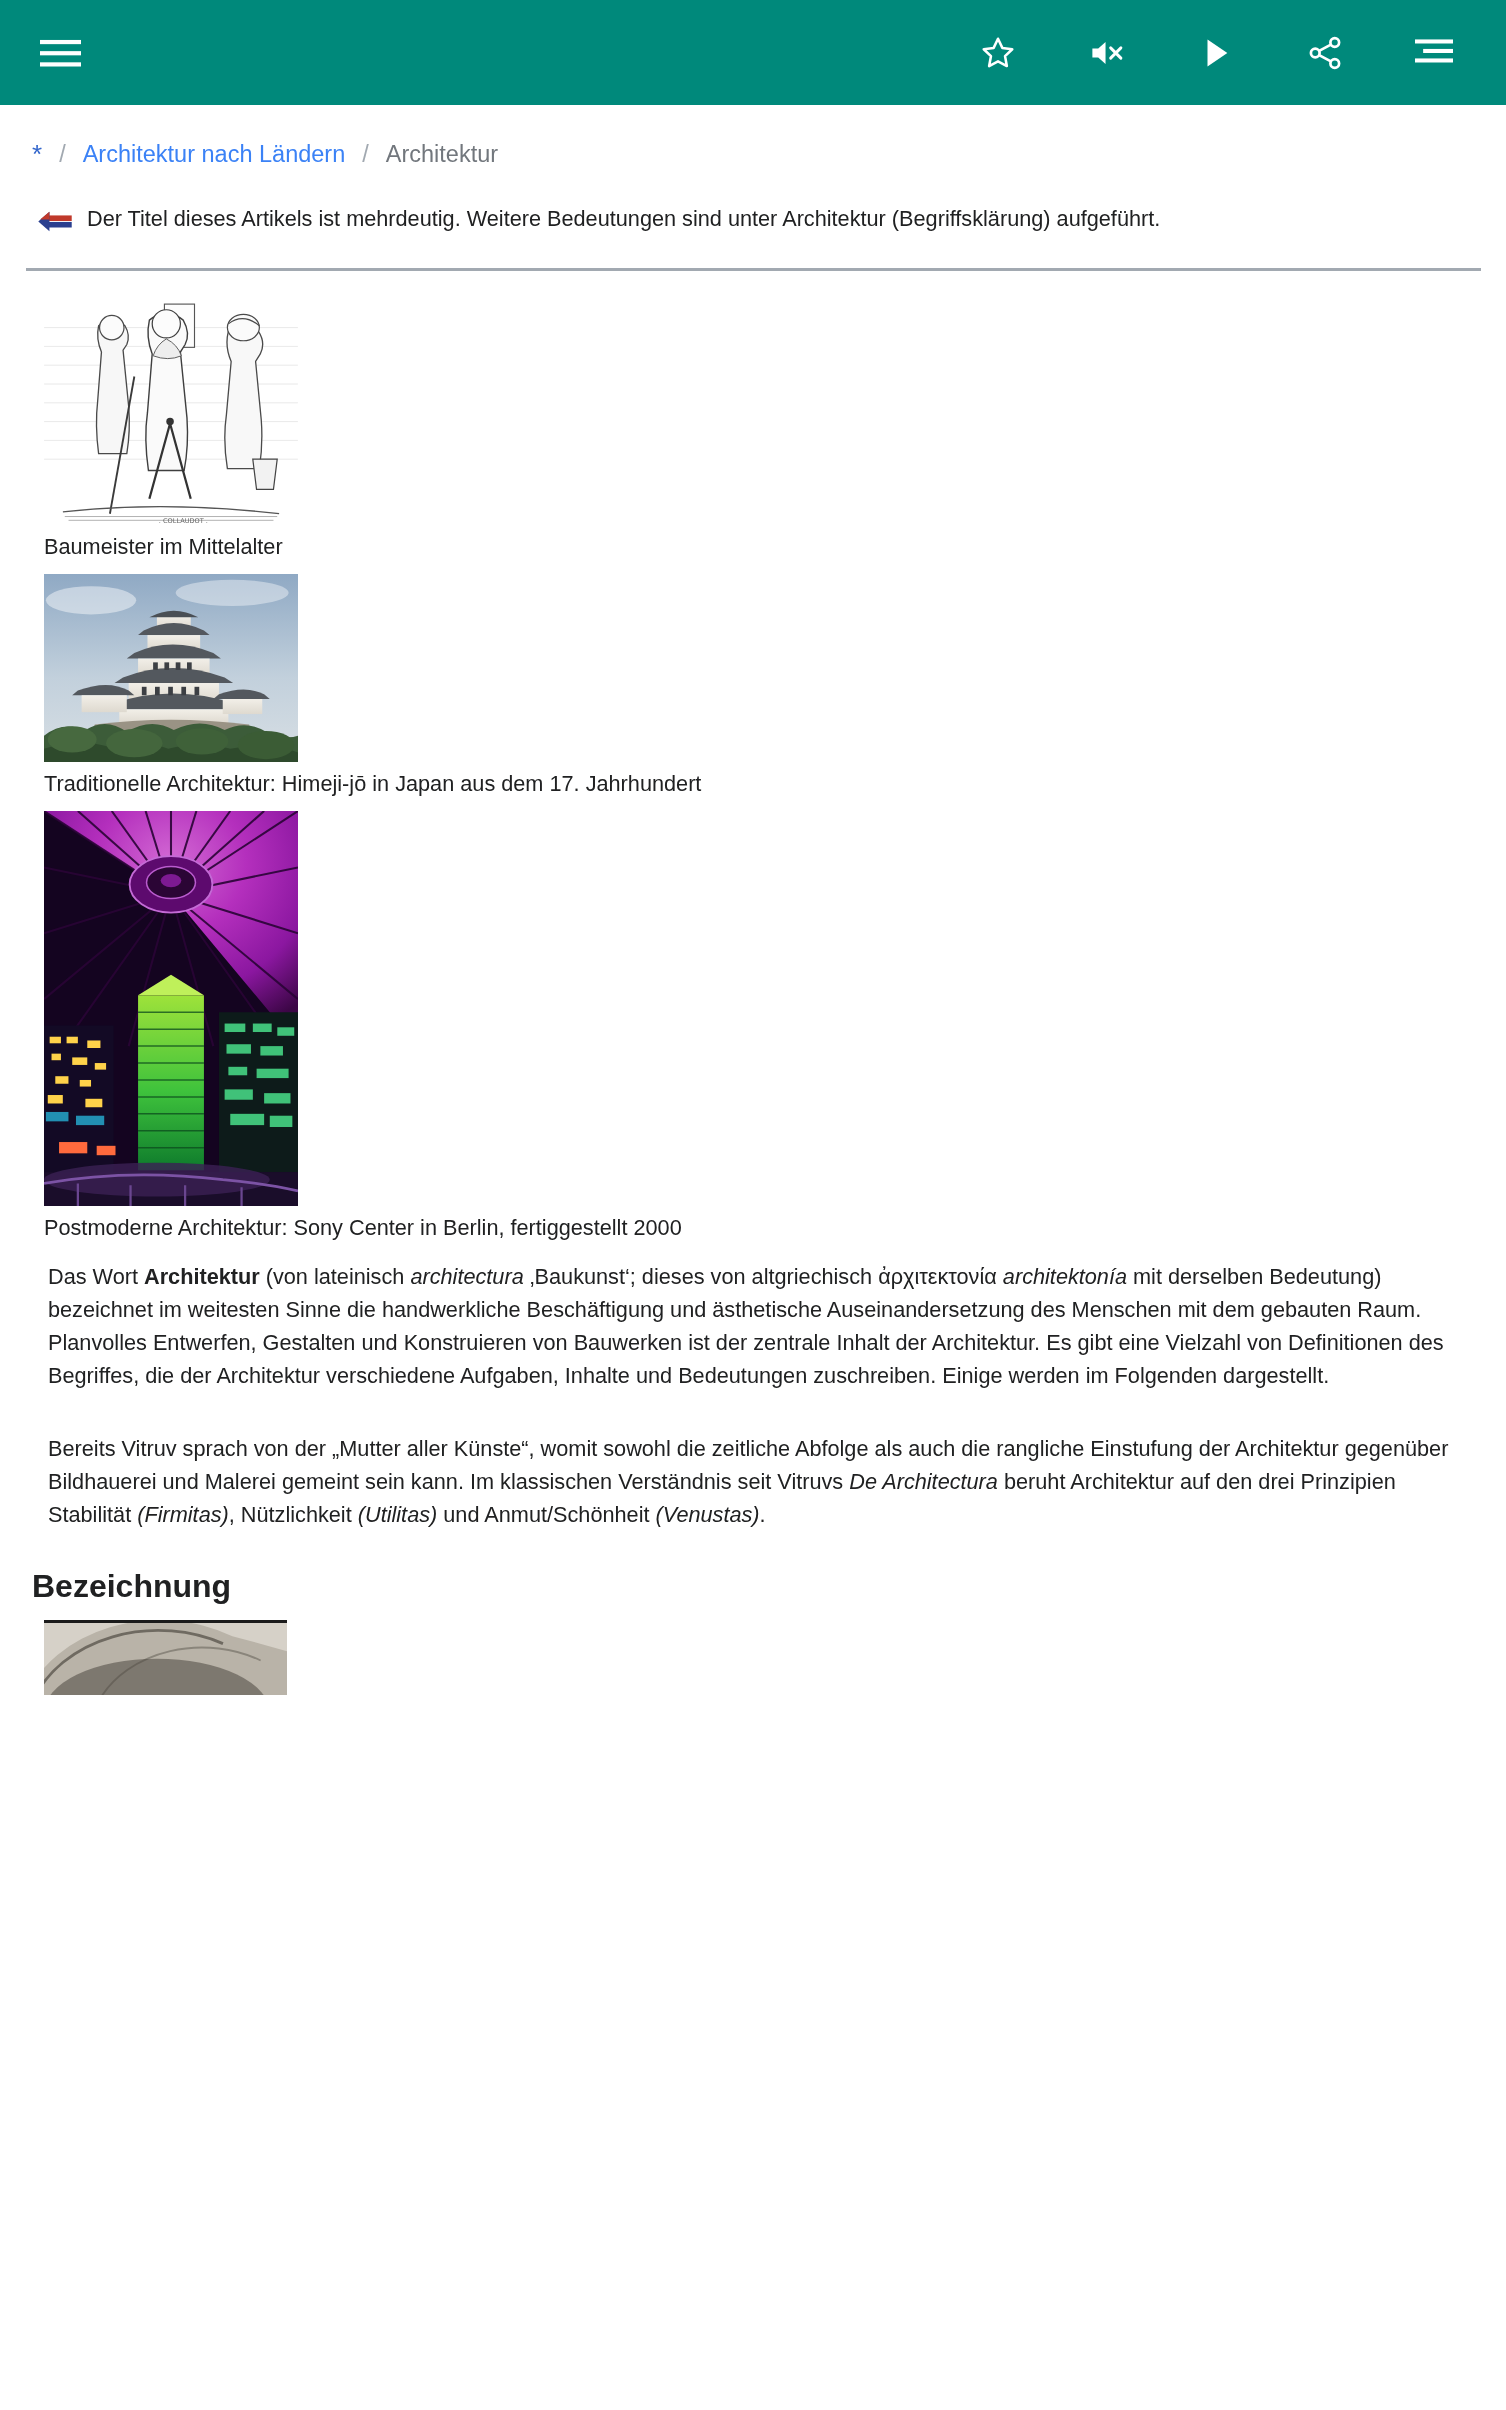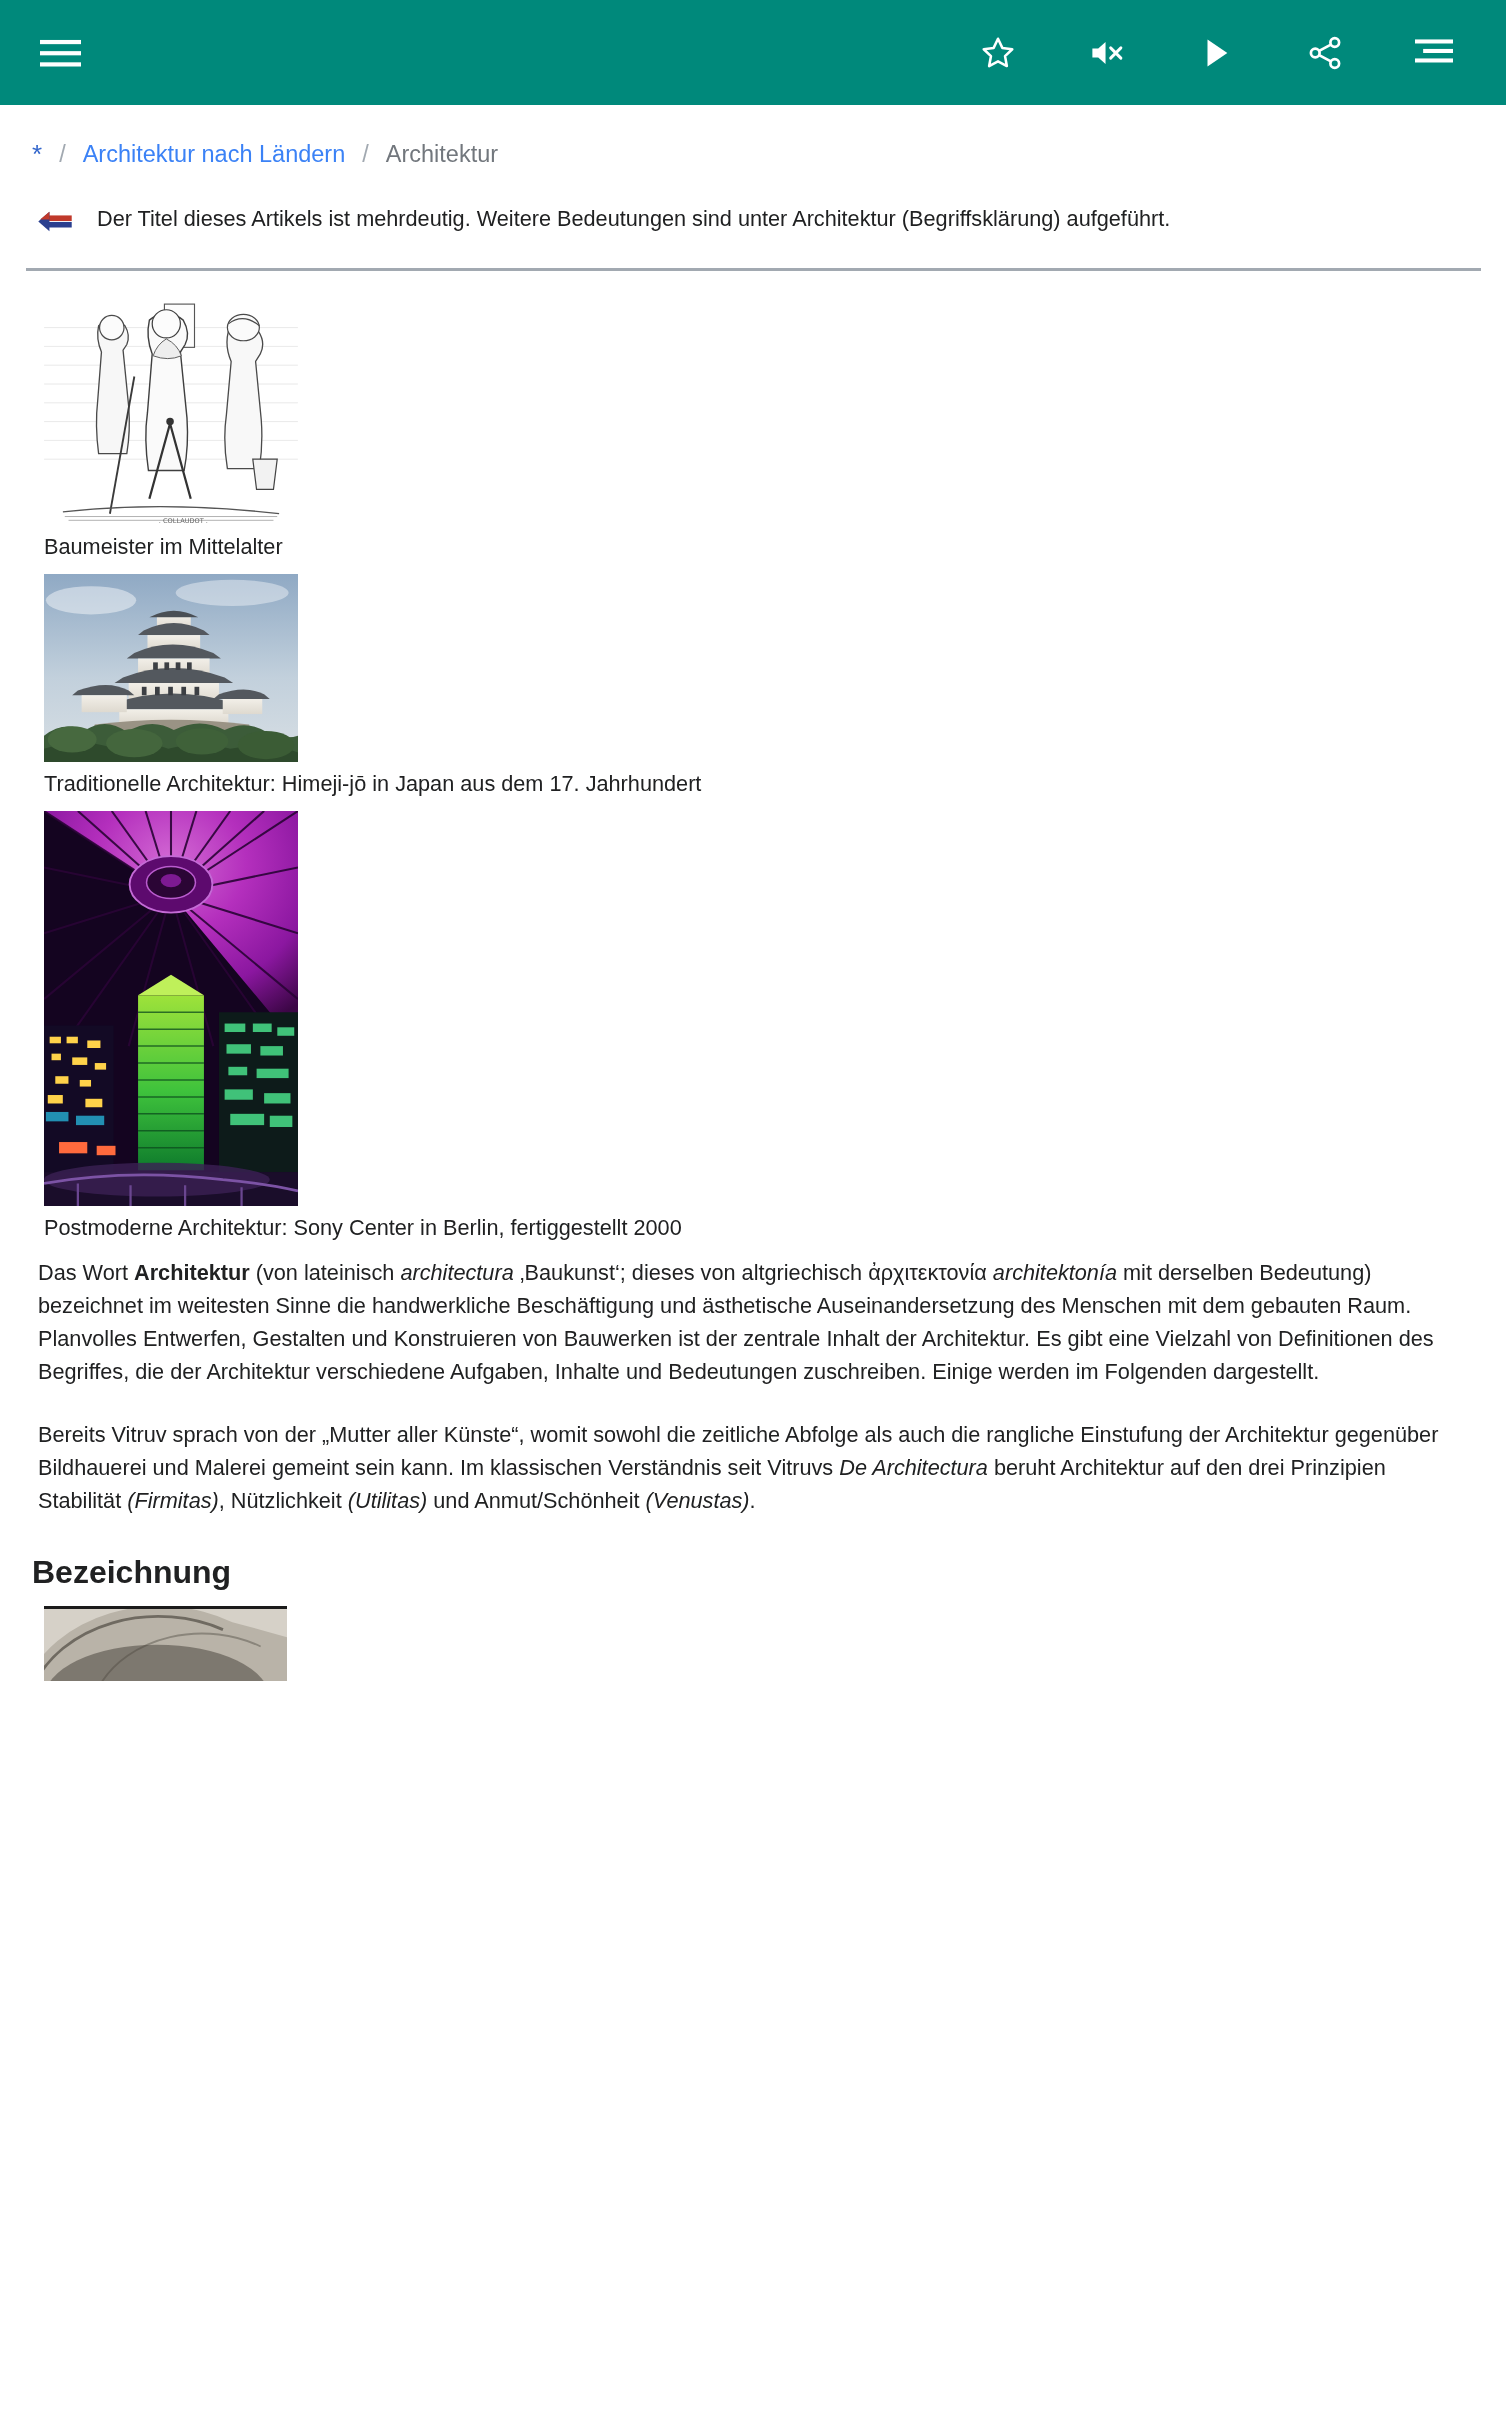--- a/index.html
+++ b/index.html
@@ -41,21 +41,21 @@
   }
   .crumb-home { color: #3366cc; font-size: 26px; }
   .crumb-link { color: #3b82f6; }
   .crumb-sep { color: #a2a9b1; }
   .crumb-current { color: #72777d; }
 
   
   .hatnote {
     display: flex;
     align-items: flex-start;
-    gap: 23px;
+    gap: 13px;
     padding: 17px 32px 0 36px;
     font-size: 21.7px;
     line-height: 1.4;
     color: #202122;
   }
   .hatnote-icon { width: 38px; flex: 0 0 38px; padding-top: 3.8px; }
 
   .rule {
     height: 2.8px;
     background: #a2a9b1;
@@ -112,21 +112,21 @@
     overflow: hidden;
     position: relative;
     background: #cfcac2;
     border-top: 3.8px solid #1b1b1b;
   }
 
   .body-text {
     font-size: 21.7px;
     line-height: 1.52;
     color: #202122;
-    margin: 6px;
+    margin: 16px;
     padding-top: 1.9px;
   }
   .body-text + .body-text { padding-top: 24.5px; }
 
   h2.section {
     font-size: 32px;
     font-weight: bold;
     margin: 34px 0 10px 0;
     padding: 0;
     line-height: 1.3;

